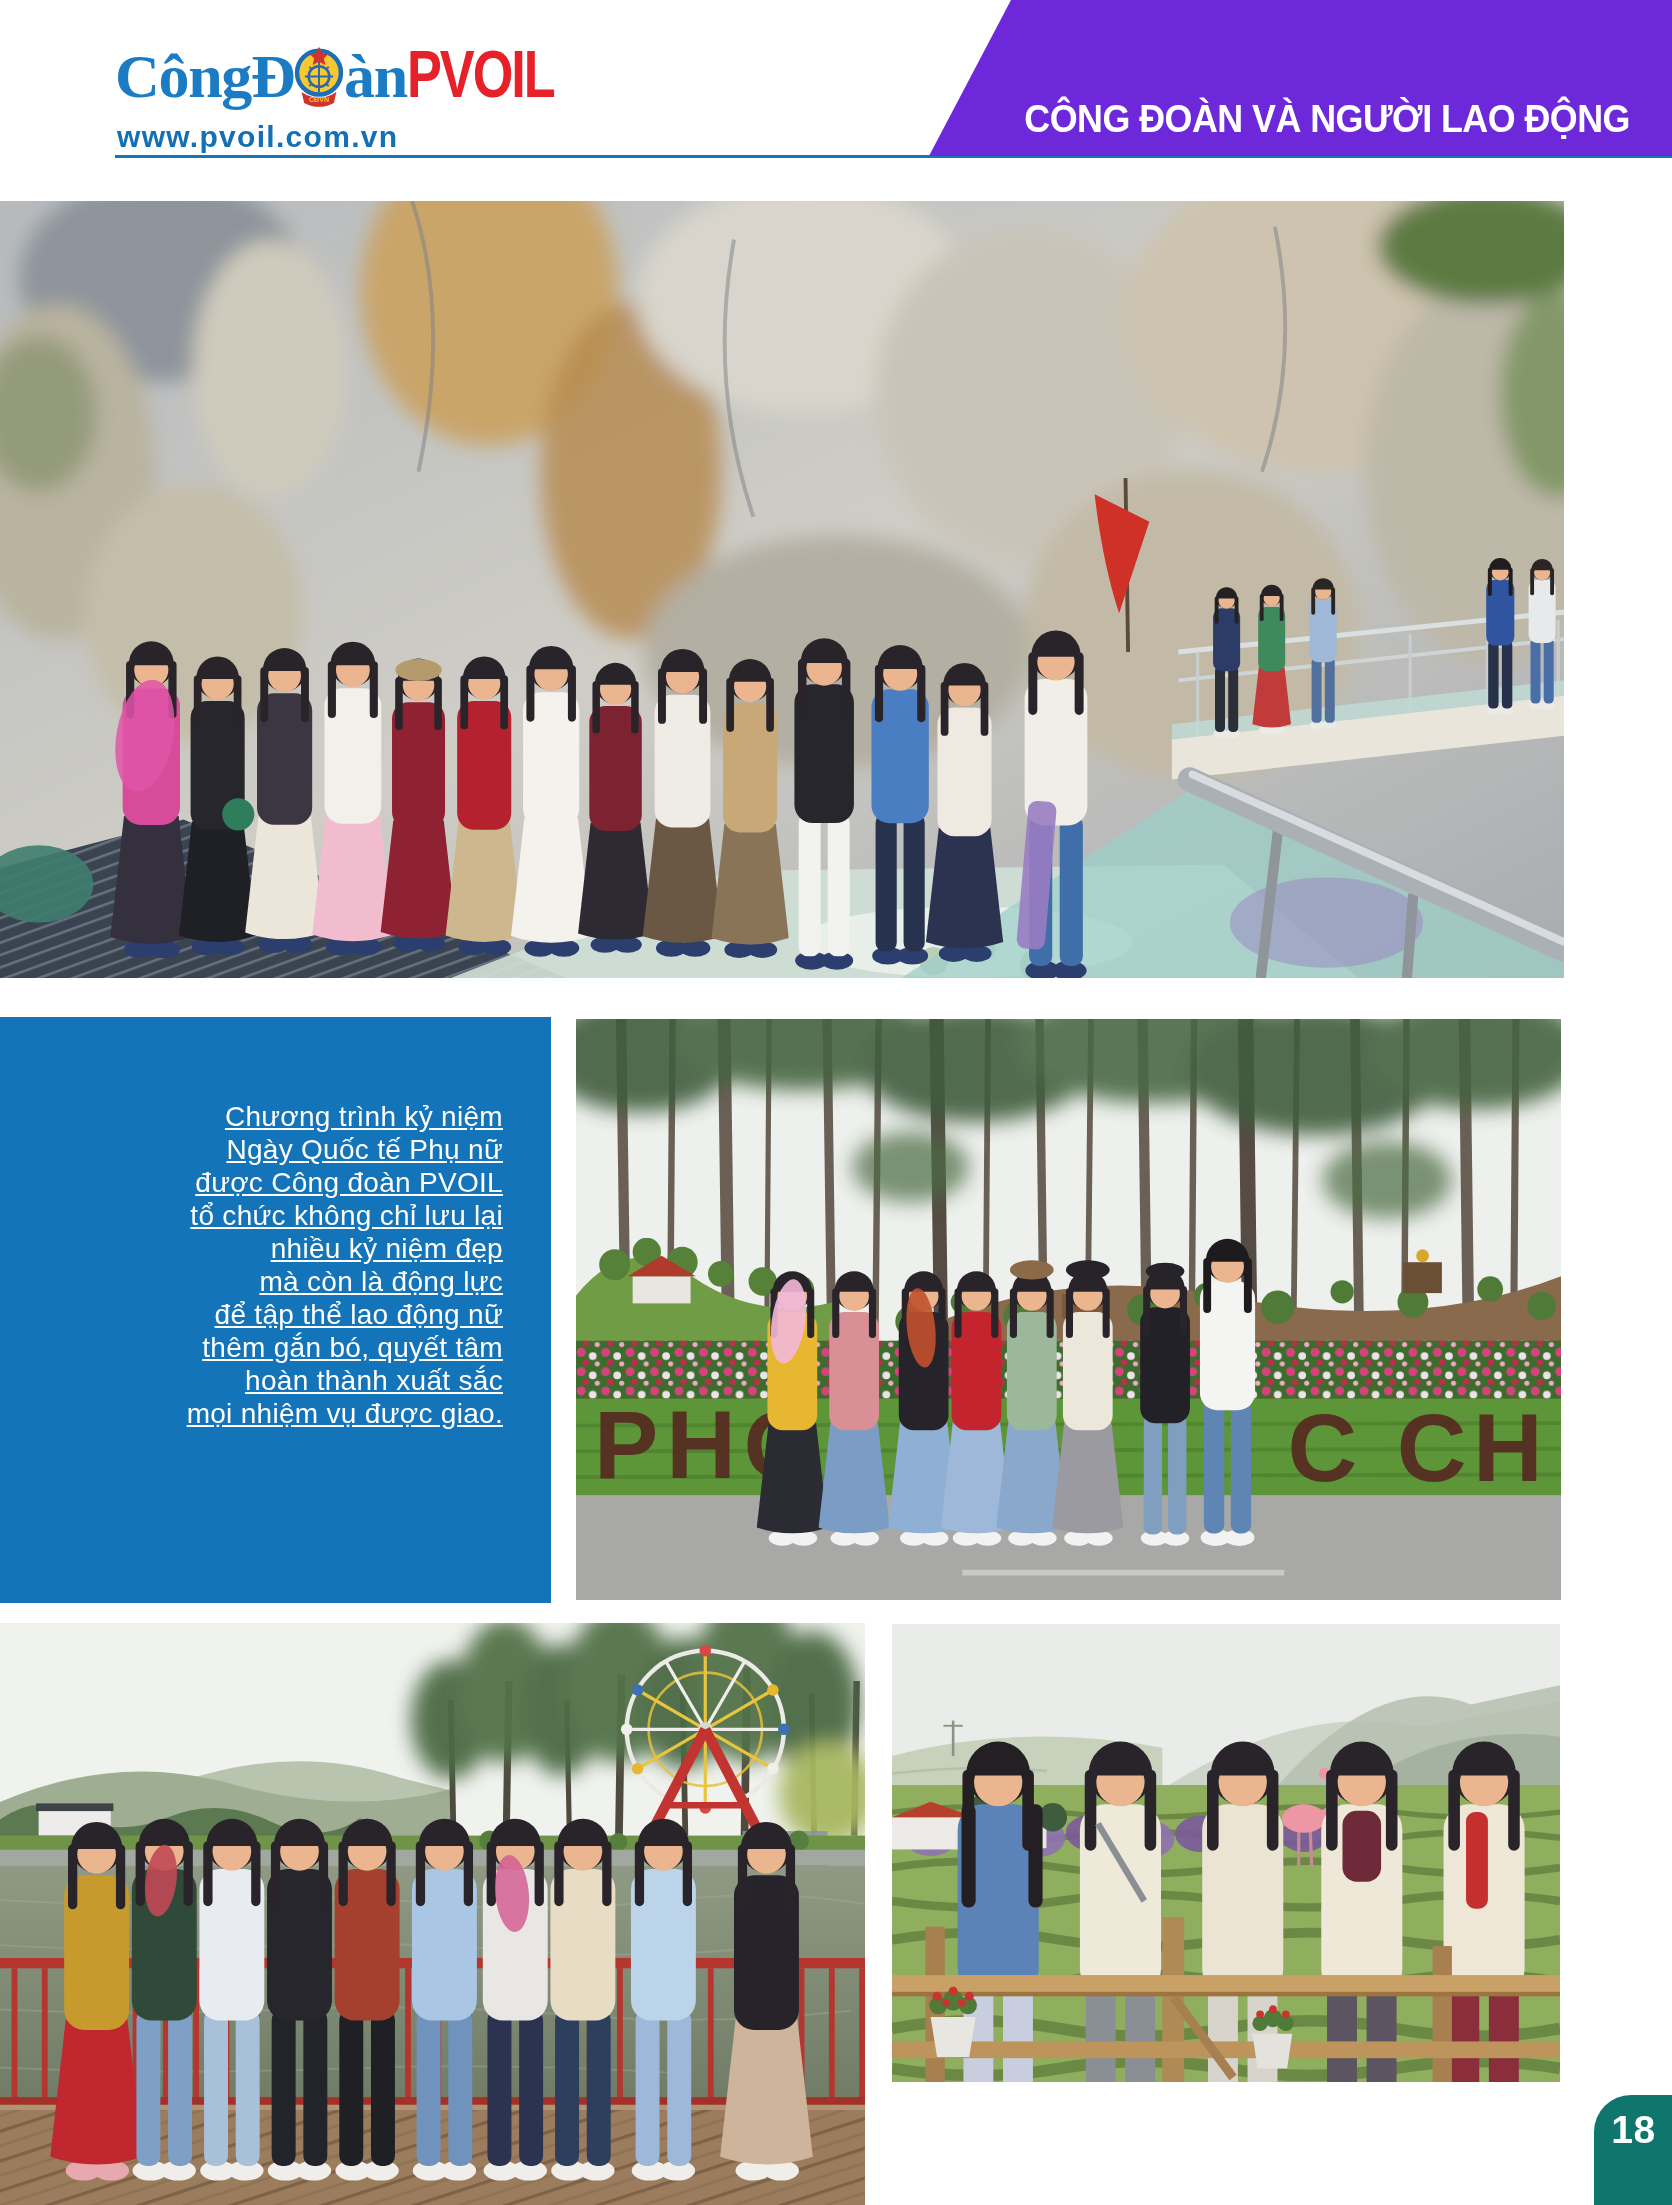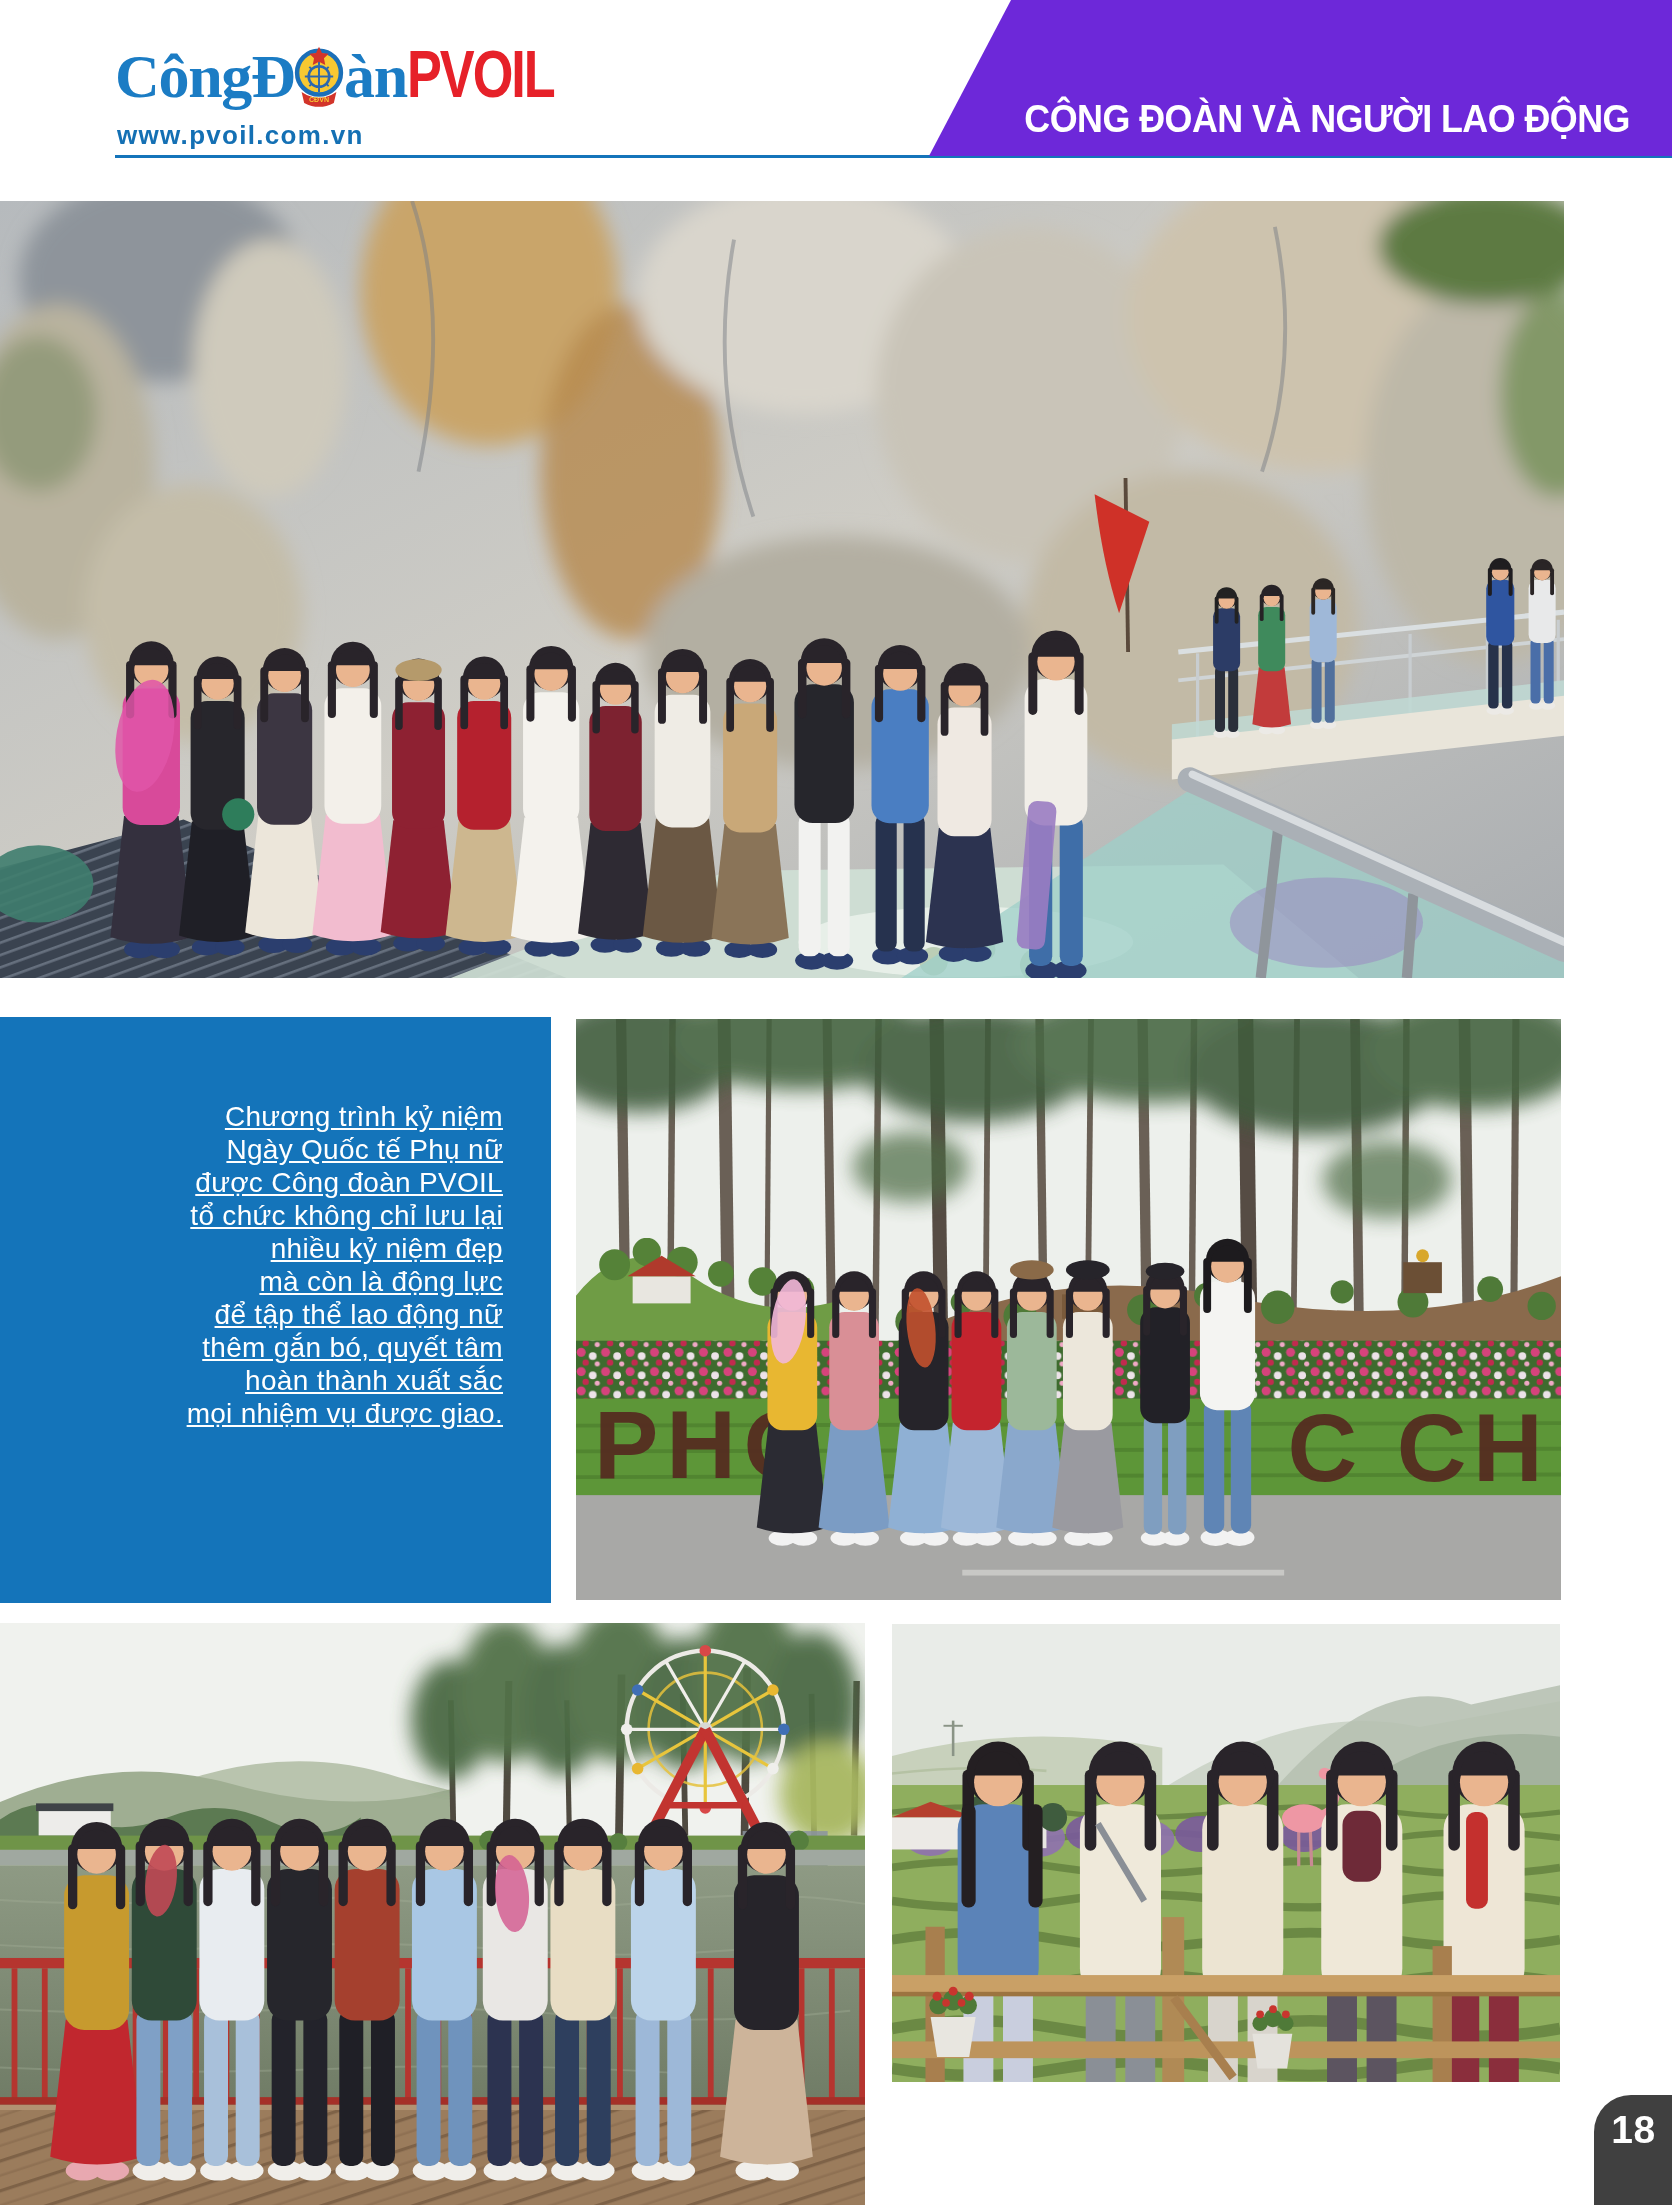--- a/index.html
+++ b/index.html
@@ -5,41 +5,41 @@
   html,body{margin:0;padding:0;background:#ffffff;}
   .page{position:relative;width:1673px;height:2205px;background:#fff;overflow:hidden;
         font-family:"Liberation Sans",sans-serif;}
   
   .logo{position:absolute;left:115px;top:35px;white-space:nowrap;}
   .logo .serif{font-family:"Liberation Serif",serif;font-weight:bold;color:#1b7cc4;
                font-size:62px;letter-spacing:-1.3px;}
   .logo .emblem{display:inline-block;width:52px;height:67px;vertical-align:-13px;margin:0 -1.3px;}
   .logo .brand{display:inline-block;font-weight:900;font-size:67px;color:#e62129;
                letter-spacing:-2.6px;transform:scaleX(.78);transform-origin:0 78%;}
-  .website{position:absolute;left:117px;top:120px;font-size:26px;font-weight:bold;
+  .website{position:absolute;left:117px;top:120px;font-size:30px;font-weight:bold;
            color:#1470b4;letter-spacing:1.3px;}
   .rule{position:absolute;left:115px;right:0;top:155px;height:2.6px;background:#1474ba;}
   .banner{position:absolute;left:929px;top:0;width:744px;height:156px;background:#6d28d9;
           clip-path:polygon(82px 0,100% 0,100% 100%,0 100%);
           display:flex;align-items:flex-end;justify-content:center;padding:0 6.4px 15.5px 58px;box-sizing:border-box;}
   .banner span{font-size:39px;font-weight:bold;color:#fff;white-space:nowrap;
                transform:scaleX(.92);letter-spacing:-0.6px;}
   
   figure{margin:0;position:absolute;overflow:hidden;}
   figure svg{display:block;width:100%;height:100%;}
   .ph-bridge{left:0;top:201px;width:1564px;height:777px;}
   .ph-garden{left:576px;top:1019px;width:985px;height:581px;}
   .ph-lake{left:0;top:1623px;width:865px;height:583px;}
   .ph-tea{left:892px;top:1624px;width:668px;height:458px;}
   
   .intro-box{position:absolute;left:0;top:1017px;width:551px;height:586px;background:#1474ba;}
   .intro-text{position:absolute;top:55px;right:48px;left:26px;text-align:right;color:#fff;
               font-size:28px;line-height:33px;white-space:pre-line;letter-spacing:0.3px;text-decoration:underline;}
   
-  .badge{position:absolute;left:1594px;top:2095px;width:79px;height:111px;background:#404040;
+  .badge{position:absolute;left:1594px;top:2095px;width:79px;height:111px;background:#0f766e;
          border-radius:37px 0 0 0;display:flex;justify-content:center;align-items:flex-start;
          padding-top:13px;box-sizing:border-box;}
   .badge span{color:#fff;font-size:39px;font-weight:bold;letter-spacing:0.6px;}
 </style>
 </head>
 <body>
 
 <div class="page">
 
   <div class="logo">

